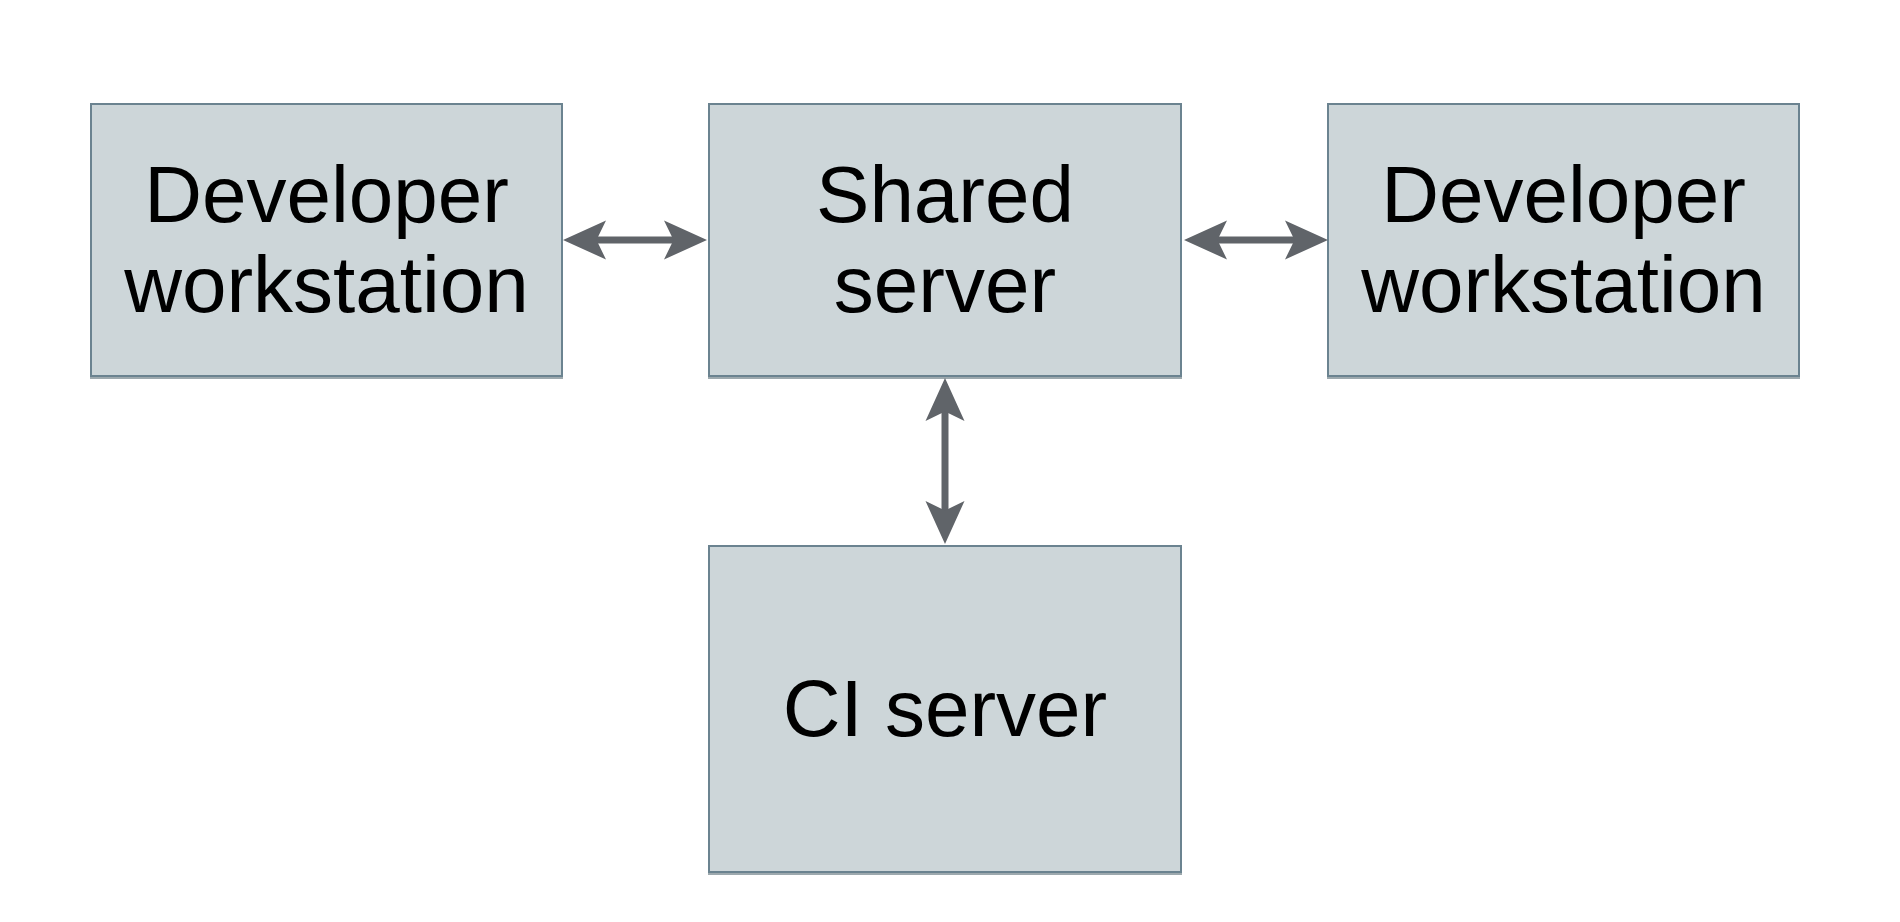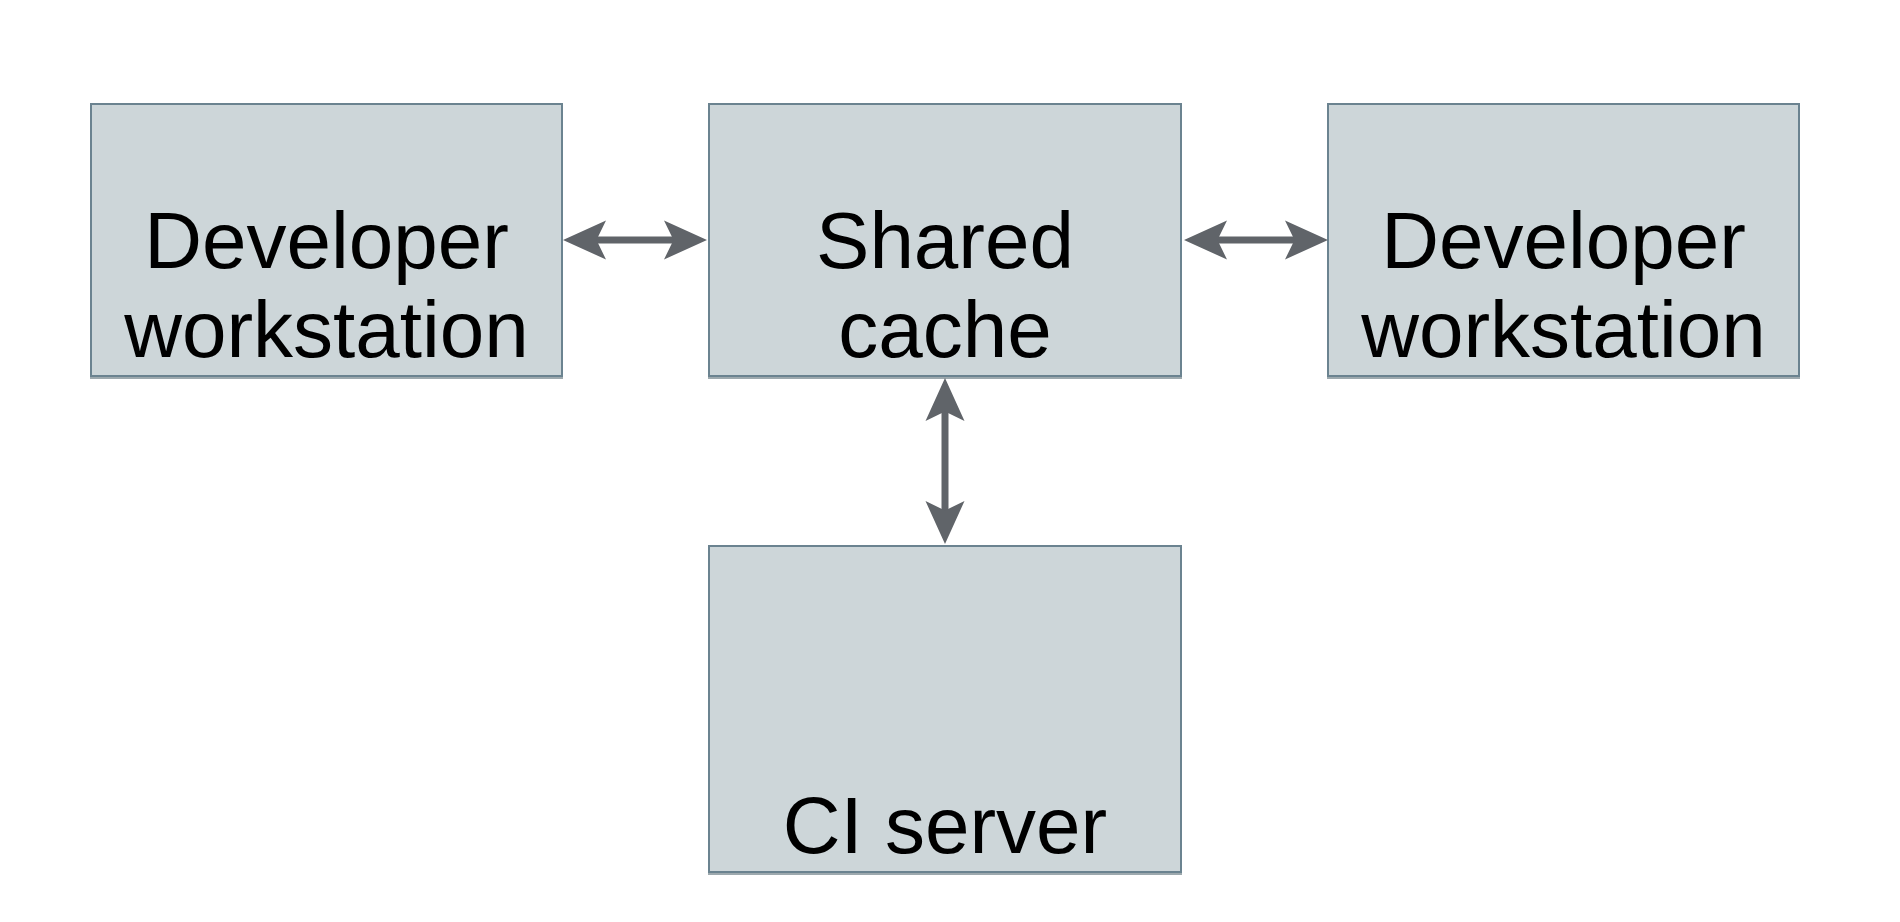--- a/index.html
+++ b/index.html
@@ -15,21 +15,21 @@
     font-family: "Liberation Sans", "DejaVu Sans", sans-serif;
     overflow: hidden;
   }
   .node {
     position: absolute;
     box-sizing: border-box;
     background: var(--node-fill, #cdd6d9);
     border: 2px solid var(--node-border, #6b8390);
     box-shadow: 0 2px 0 rgba(77, 98, 108, 0.55);
     display: flex;
-    align-items: flex-end;
+    align-items: center;
     justify-content: center;
     text-align: center;
   }
   .node .label {
     font-size: 80px;
     line-height: 1.12;
     color: var(--text, #000000);
     letter-spacing: 0px;
     padding: 0 10px;
   }
@@ -49,21 +49,21 @@
 </head>
 <body>
 
 <div id="canvas" style="--bg: #ffffff; --node-fill: #cdd6d9; --node-border: #6b8390; --arrow: #606469; --text: #000000;">
 
   <div class="node" id="node-workstation-left">
     <span class="label">Developer workstation</span>
   </div>
 
   <div class="node" id="node-shared-cache">
-    <span class="label">Shared cache</span>
+    <span class="label">Shared server</span>
   </div>
 
   <div class="node" id="node-workstation-right">
     <span class="label">Developer workstation</span>
   </div>
 
   <div class="node" id="node-ci-server">
     <span class="label">CI server</span>
   </div>
 

